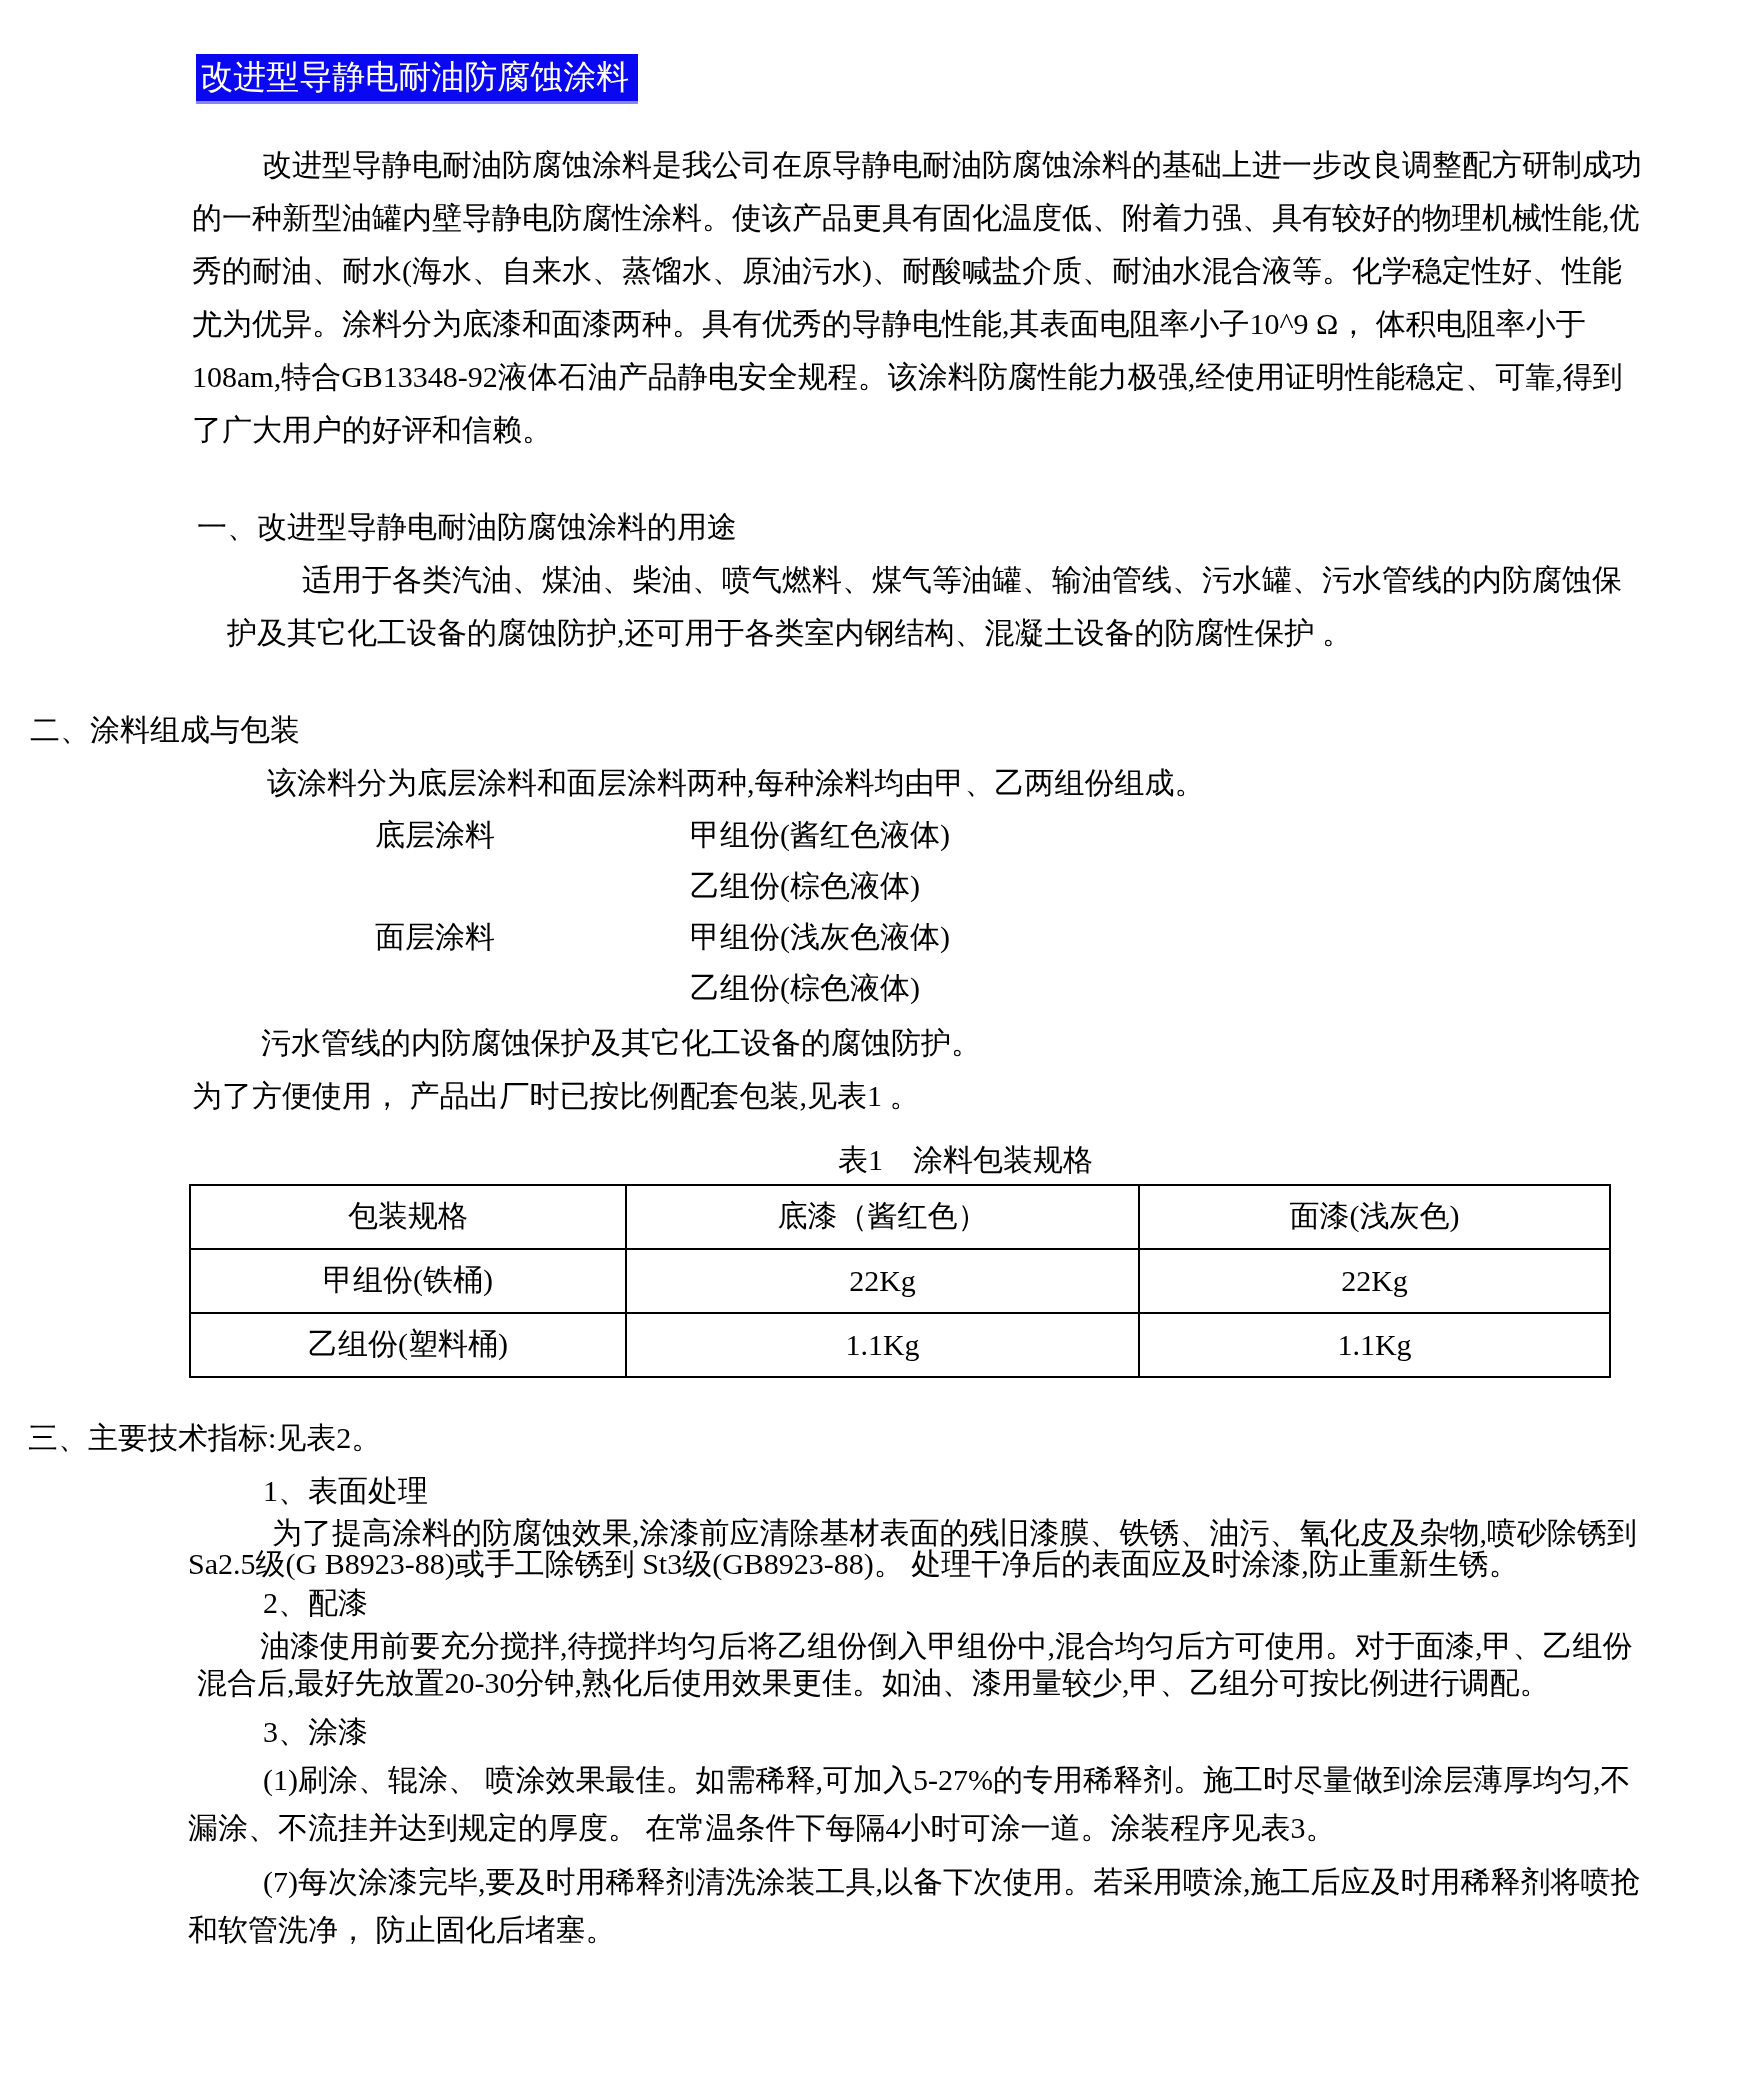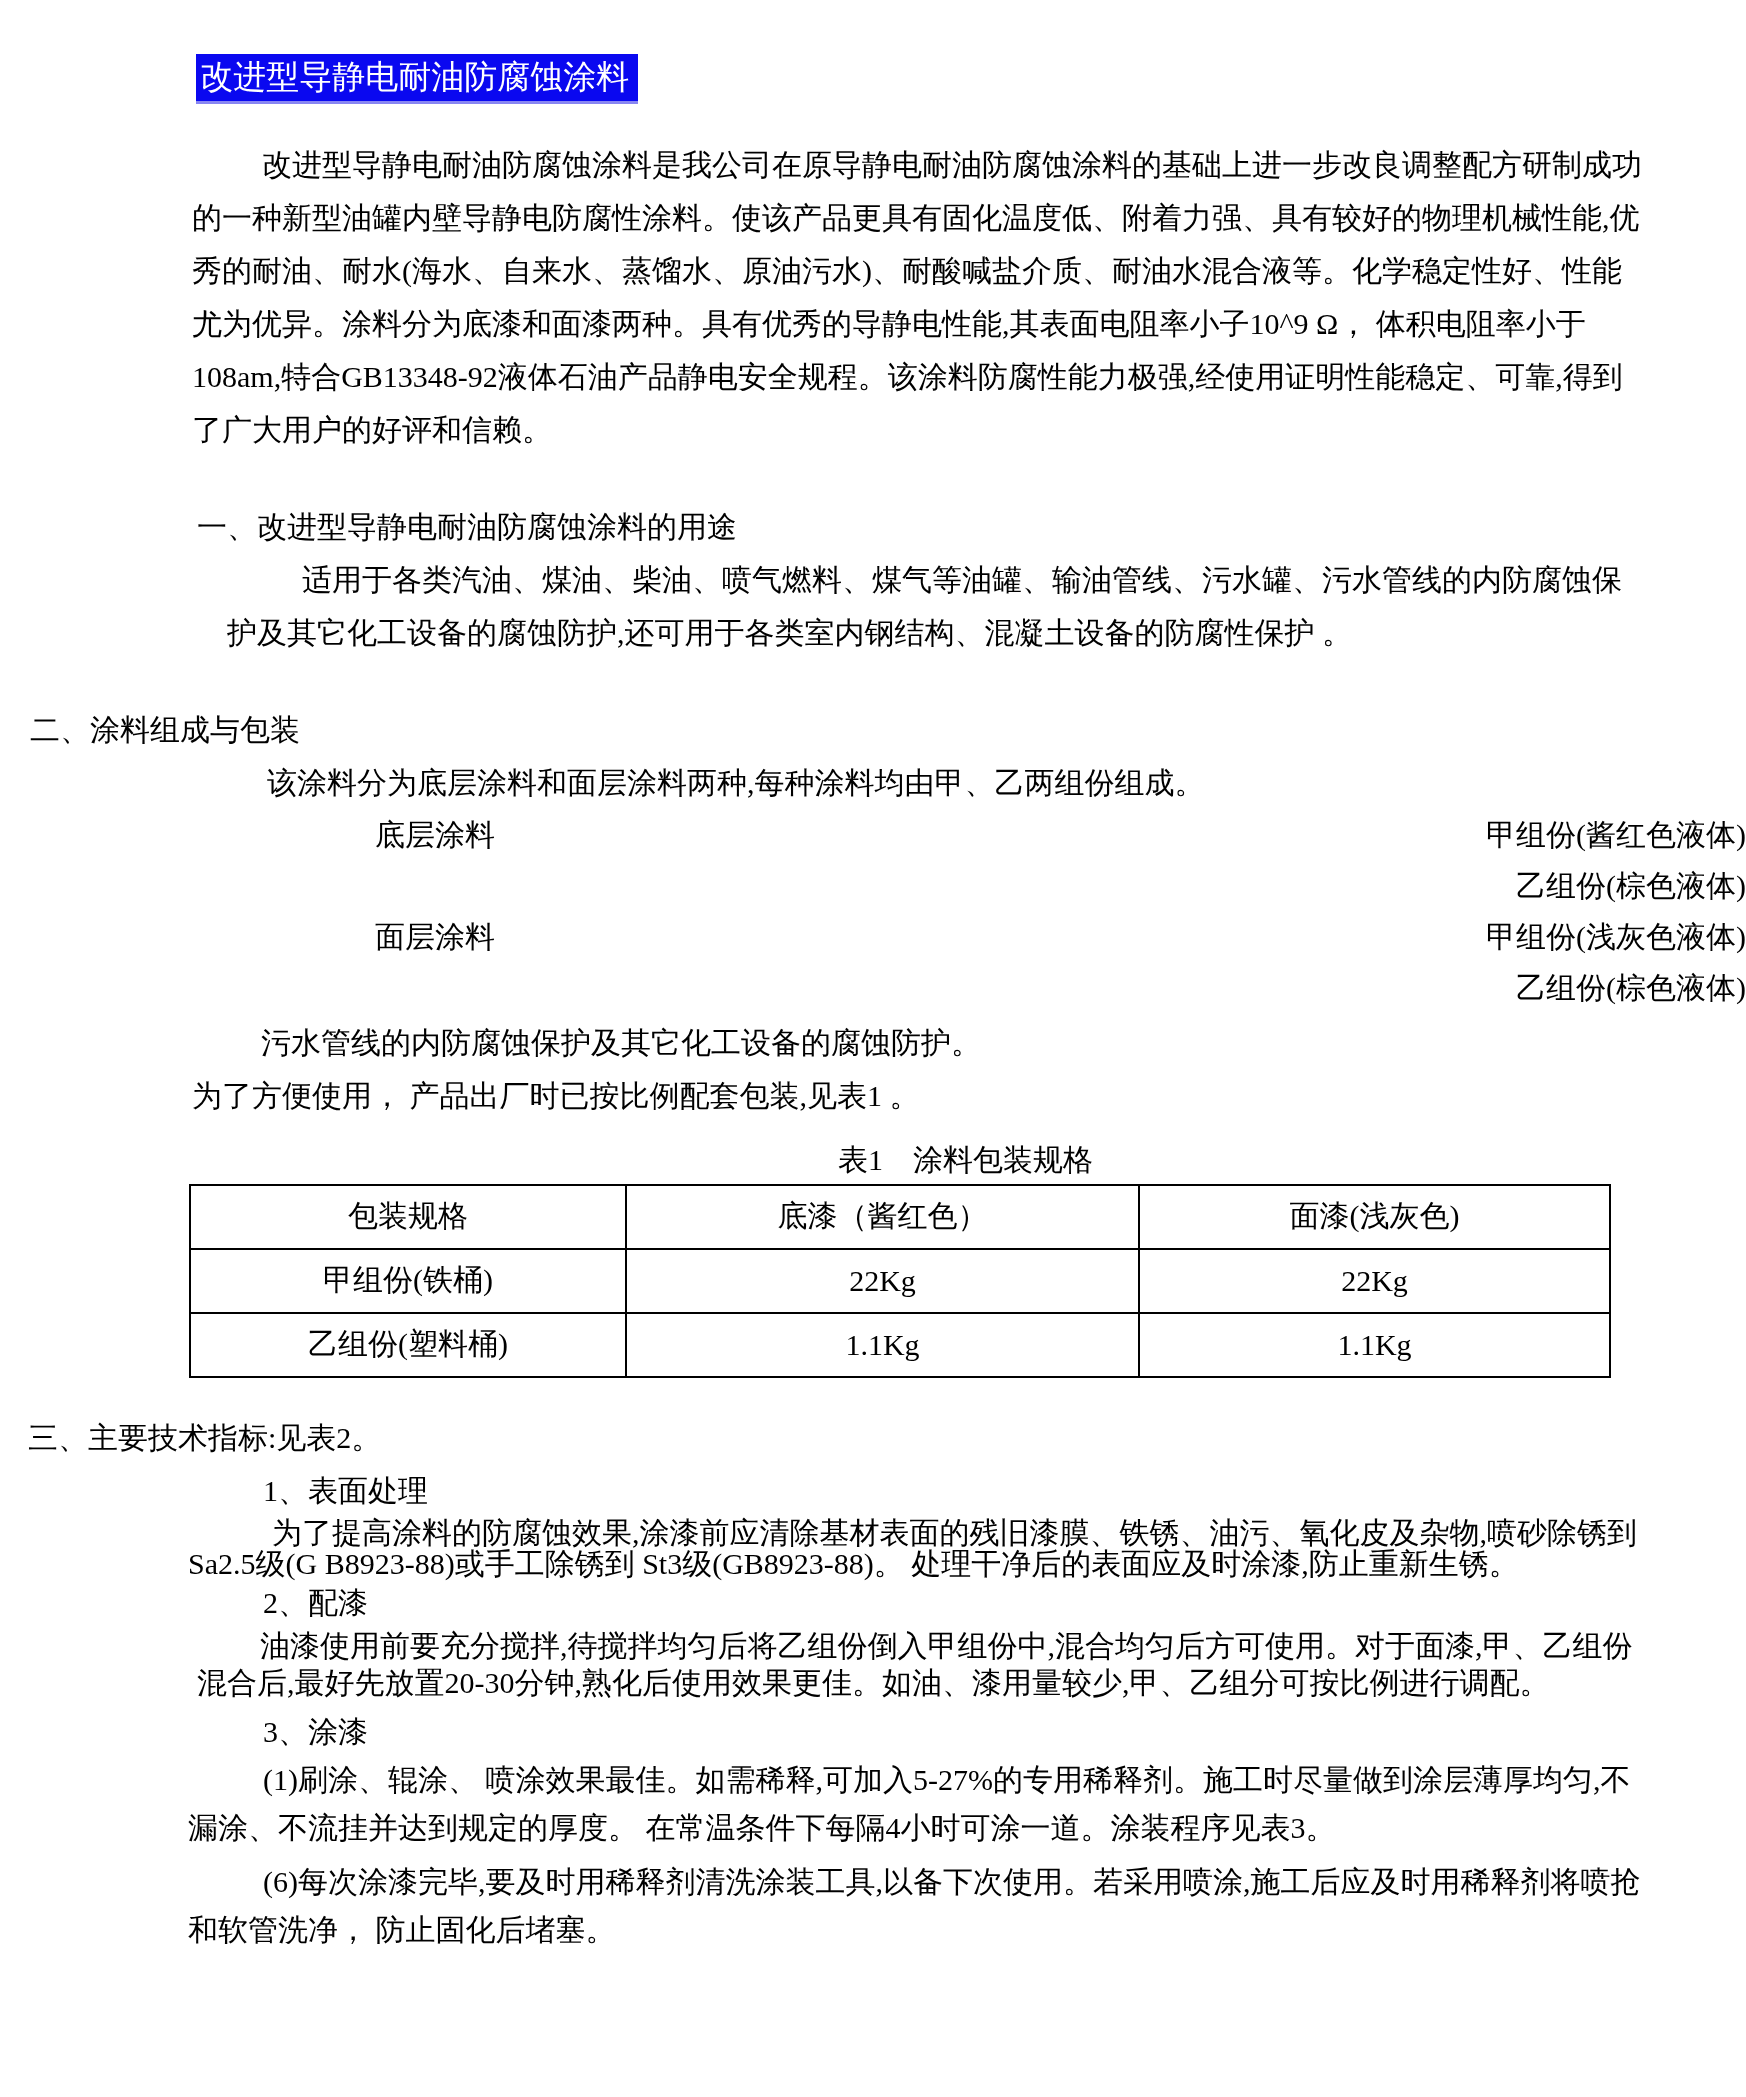--- a/index.html
+++ b/index.html
@@ -14,21 +14,21 @@
     display:inline-block;background:#0A08F0;color:#ffffff;
     font-size:33px;line-height:42px;padding:2.1px 8.4px 2.8px 4.2px;
     border-bottom:3.5px solid #8886f2;
   }
   .p-intro{margin:34px 99px 0 192px;line-height:53px;text-indent:70px;}
   .h-sec{line-height:53px;margin-left:197px;}
   .h-sec1{margin-top:44px;}
   .p-use{margin:0 106px 0 227px;line-height:53px;text-indent:75px;}
   .h-sec2{margin-top:44px;margin-left:30px;}
   .p-comp-intro{margin:0 99px 0 192px;line-height:53px;text-indent:75px;}
-  .comp-row{margin-left:375px;line-height:51px;display:flex;justify-content:space-between;}
+  .comp-row{margin-left:375px;line-height:51px;display:flex;}
   .comp-label{width:315px;flex:0 0 315px;}
   .p-note1{margin:2.8px 99px 0 192px;line-height:53px;text-indent:69px;}
   .p-note2{margin:0 99px 0 192px;line-height:53px;}
   .tbl-caption{margin-top:14px;margin-left:838px;line-height:48px;}
   table.pack{border-collapse:collapse;margin-left:189px;width:1419px;table-layout:fixed;}
   table.pack th,table.pack td{
     border-left:2.1px solid #000;border-right:2.1px solid #000;
     border-top:2.8px solid #000;border-bottom:2.8px solid #000;
     height:46px;text-align:center;vertical-align:middle;
     font-weight:normal;font-size:30px;padding:8px;
@@ -109,16 +109,16 @@
   <p class="h-sec h-sec3">三、主要技术指标:见表2。</p>
 
   <p class="h-sub">1、表面处理</p>
   <p class="p-surface">为了提高涂料的防腐蚀效果,涂漆前应清除基材表面的残旧漆膜、铁锈、油污、氧化皮及杂物,喷砂除锈到Sa2.5级(G B8923-88)或手工除锈到 St3级(GB8923-88)。  处理干净后的表面应及时涂漆,防止重新生锈。</p>
 
   <p class="h-sub-tight">2、配漆</p>
   <p class="p-mixing">油漆使用前要充分搅拌,待搅拌均匀后将乙组份倒入甲组份中,混合均匀后方可使用。对于面漆,甲、乙组份混合后,最好先放置20-30分钟,熟化后使用效果更佳。如油、漆用量较少,甲、乙组分可按比例进行调配。</p>
 
   <p class="h-sub-tight h-paint">3、涂漆</p>
   <p class="p-paint">(1)刷涂、辊涂、 喷涂效果最佳。如需稀释,可加入5-27%的专用稀释剂。施工时尽量做到涂层薄厚均匀,不漏涂、不流挂并达到规定的厚度。 在常温条件下每隔4小时可涂一道。涂装程序见表3。</p>
-  <p class="p-paint p-paint2">(6)每次涂漆完毕,要及时用稀释剂清洗涂装工具,以备下次使用。若采用喷涂,施工后应及时用稀释剂将喷抢和软管洗净， 防止固化后堵塞。</p>
+  <p class="p-paint p-paint2">(7)每次涂漆完毕,要及时用稀释剂清洗涂装工具,以备下次使用。若采用喷涂,施工后应及时用稀释剂将喷抢和软管洗净， 防止固化后堵塞。</p>
 
 </div>
 
 
 </body></html>

